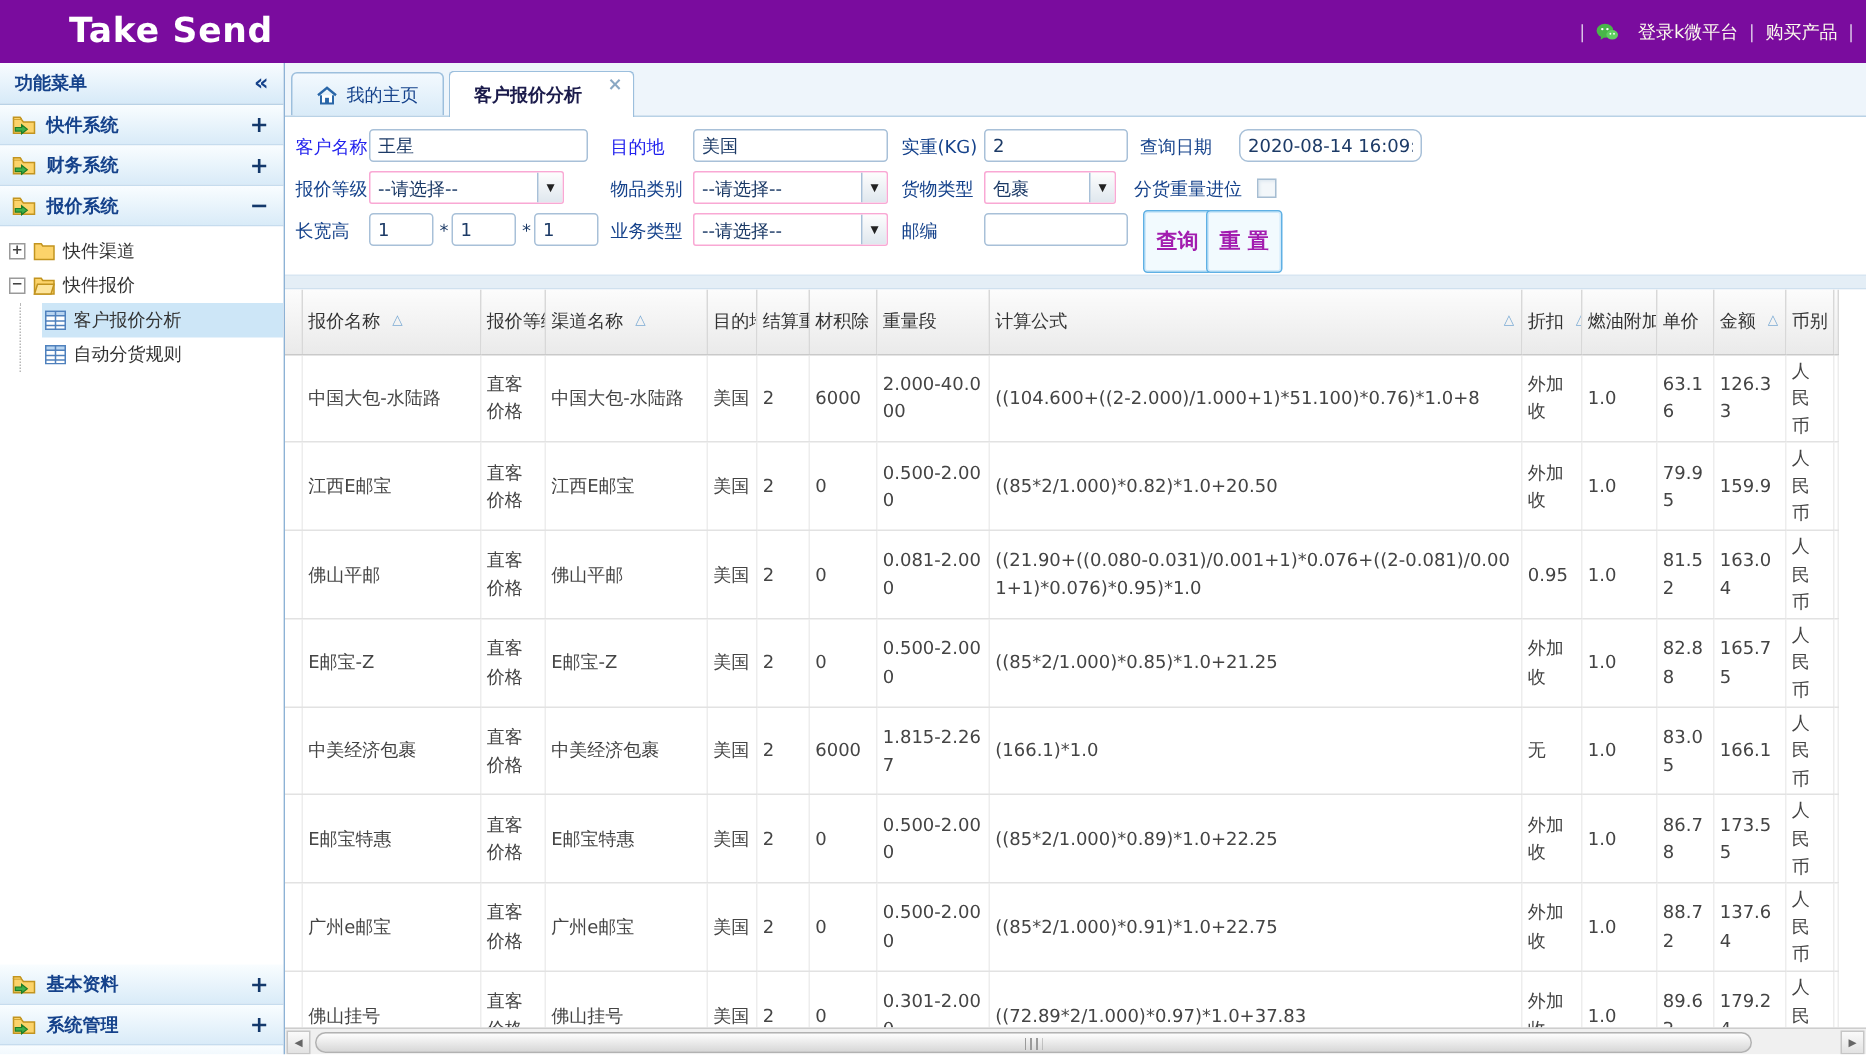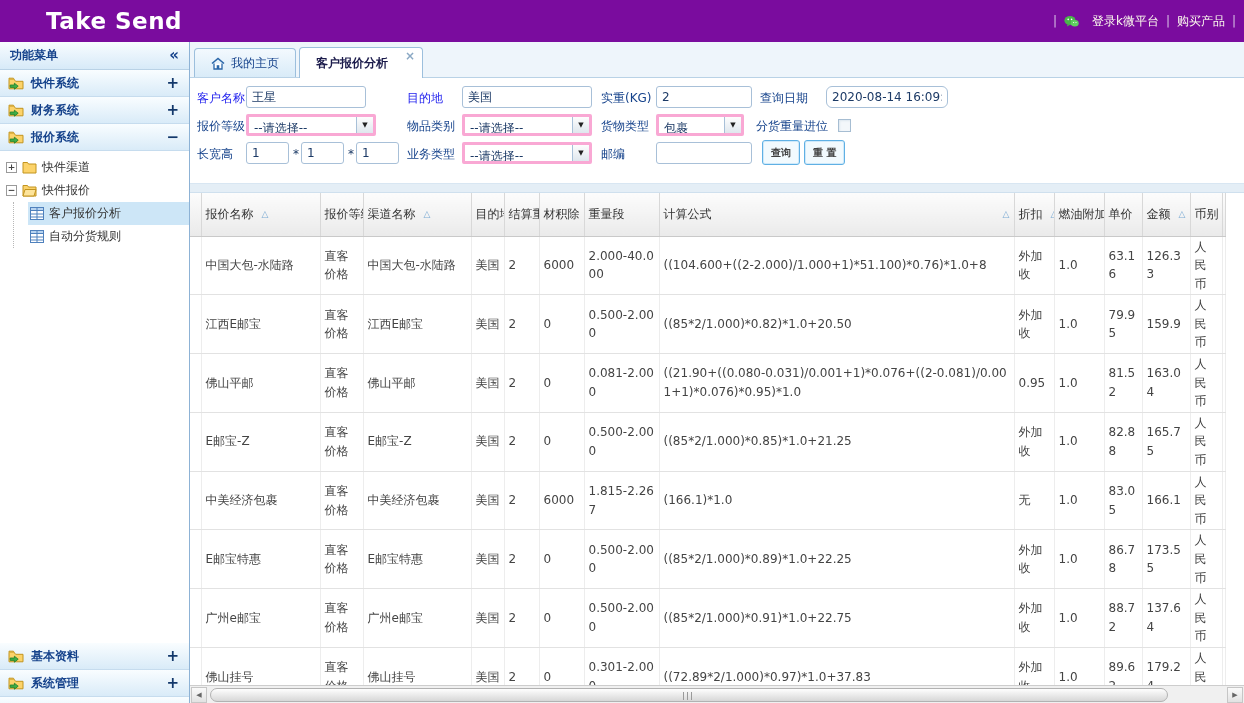--- a/index.html
+++ b/index.html
@@ -38,26 +38,26 @@
   .tab{height:29px;display:flex;align-items:center;gap:6px;padding:0 16px;border:1px solid #9cbfdd;border-bottom:none;border-radius:4px 4px 0 0;background:linear-gradient(#f3f9fe,#d9ebf8);color:#15428b;cursor:pointer;white-space:nowrap}
   .tab.active{background:#fff;font-weight:bold;margin-bottom:-1px;height:31px;position:relative;padding-right:34px;color:#1b1b4b}
   .tab .close{position:absolute;top:2px;right:7px;color:#8aa8c4;font-size:12px;font-weight:bold;cursor:pointer;line-height:1}
 
   
   .formarea{height:106px;flex:0 0 106px;position:relative;background:#fff;border-bottom:1px solid #d8e6f2}
   .f-lbl{position:absolute;color:#15428b;line-height:22px;white-space:nowrap}
   .f-lbl.blue{color:#2222ee}
   .f-input{position:absolute;height:22px;border:1px solid #a8c0d8;border-radius:3px;padding:0 5px;font-size:12px;color:#1c3a66;font-family:inherit;background:#fff;outline:none}
   .f-input.round{border-radius:6px}
-  .combo{position:absolute;height:22px;border:3px solid #f9a8d4;border-radius:2px;display:flex;background:#fff;cursor:pointer;overflow:hidden}
+  .combo{position:absolute;height:22px;border:1px solid #f9a8d4;border-radius:2px;display:flex;background:#fff;cursor:pointer;overflow:hidden}
   .combo .ctxt{flex:1;padding:3px 5px;color:#1c3a66;white-space:nowrap;overflow:hidden}
   .combo .cbtn{width:17px;flex:0 0 17px;border-left:1px solid #a8c0d8;background:linear-gradient(#fdfdfd,#dfe7ee);display:flex;align-items:center;justify-content:center;font-size:7px;color:#222}
   .star{position:absolute;color:#1c3a66;line-height:22px}
   .chk{position:absolute;width:13px;height:13px;border:1px solid #a6bdd2;background:#f3f7fa;box-shadow:inset 1px 1px 2px #dde7ef;cursor:pointer}
-  .fbtn{position:absolute;height:25px;padding:0 8px;background:#f2fafe;border:1px solid #5fb0e4;border-radius:3px;box-shadow:inset 0 0 0 1px #cfe9fa;color:#404040;font-weight:bold;font-size:10px;font-family:inherit;cursor:pointer}
+  .fbtn{position:absolute;height:42px;padding:0 8px;background:#f2fafe;border:1px solid #5fb0e4;border-radius:3px;box-shadow:inset 0 0 0 1px #cfe9fa;color:#a21caf;font-weight:bold;font-size:14px;font-family:inherit;cursor:pointer}
 
   .gapstrip{height:9px;flex:0 0 9px;background:#e4eef6;border-bottom:1px solid #cfe0ee}
 
   
   .gridwrap{flex:1 1 auto;overflow:hidden;background:#fff}
   table.grid{border-collapse:collapse;table-layout:fixed;width:1035px}
   table.grid th{height:43px;background:linear-gradient(#fcfcfc,#eaeaea);border-right:1px solid #d8d8d8;border-bottom:1px solid #c9c9c9;font-weight:normal;text-align:left;padding:0 4px;white-space:nowrap;overflow:hidden;color:#333;cursor:pointer}
   table.grid th .thwrap{display:flex;align-items:center;gap:8px}
   table.grid th .thwrap.spread{justify-content:space-between}
   table.grid th .sort{color:#7cabd4;font-size:9px;flex:0 0 auto}
@@ -238,21 +238,21 @@
       </div>
       <div class="tab active">
         <span>客户报价分析</span>
         <span class="close">×</span>
       </div>
     </div>
 
     <div class="formarea">
 
       <span class="f-lbl blue" style="left:7px;top:9px">客户名称</span>
-      <input class="f-input" style="left: 56px; top: 8px; width: 120px;" value="王星">
+      <input class="f-input" style="left: 56px; top: 8px; width: 146px;" value="王星">
       <span class="f-lbl blue" style="left:217px;top:9px">目的地</span>
       <input class="f-input" style="left: 272px; top: 8px; width: 130px;" value="美国">
       <span class="f-lbl" style="left:411px;top:9px">实重(KG)</span>
       <input class="f-input" style="left: 466px; top: 8px; width: 96px;" value="2">
       <span class="f-lbl" style="left:570px;top:9px">查询日期</span>
       <input class="f-input round" style="left: 636px; top: 8px; width: 122px;" value="2020-08-14 16:09:02">
 
       <span class="f-lbl" style="left:7px;top:37px">报价等级</span>
       <div class="combo" style="left:56px;top:36px;width:130px">
         <span class="ctxt">--请选择--</span>

